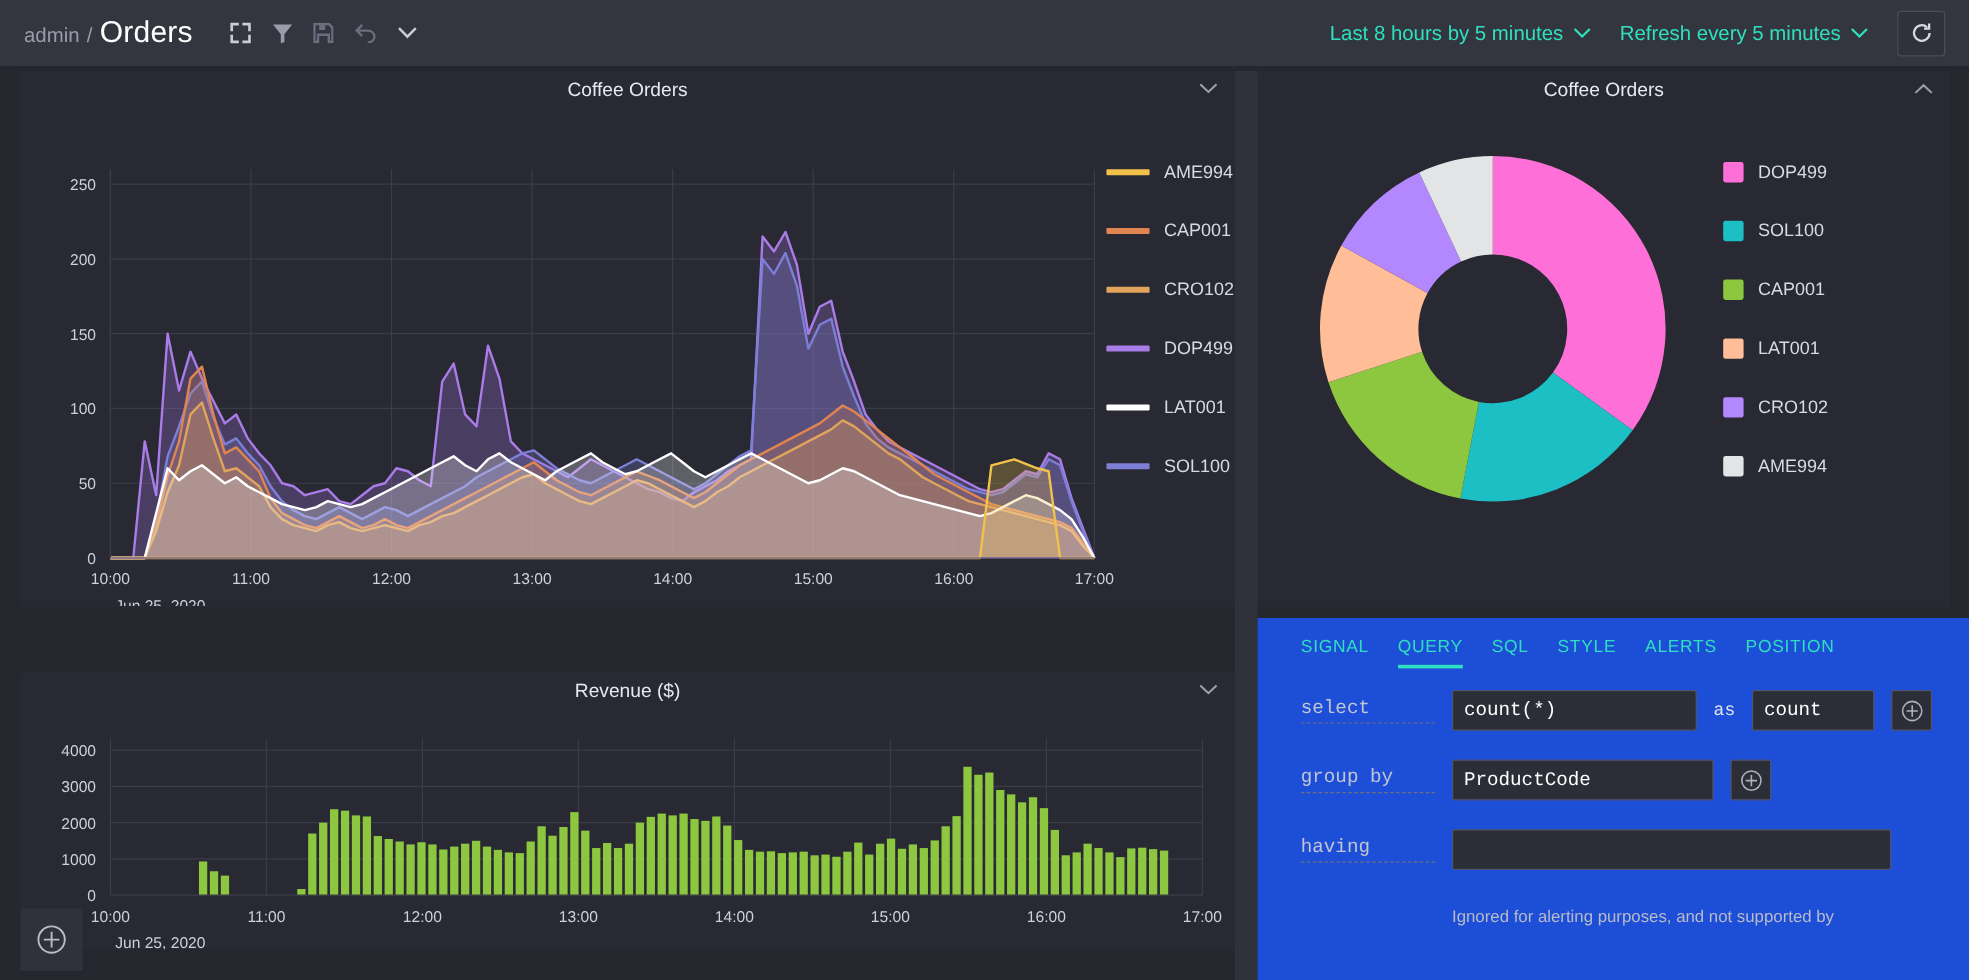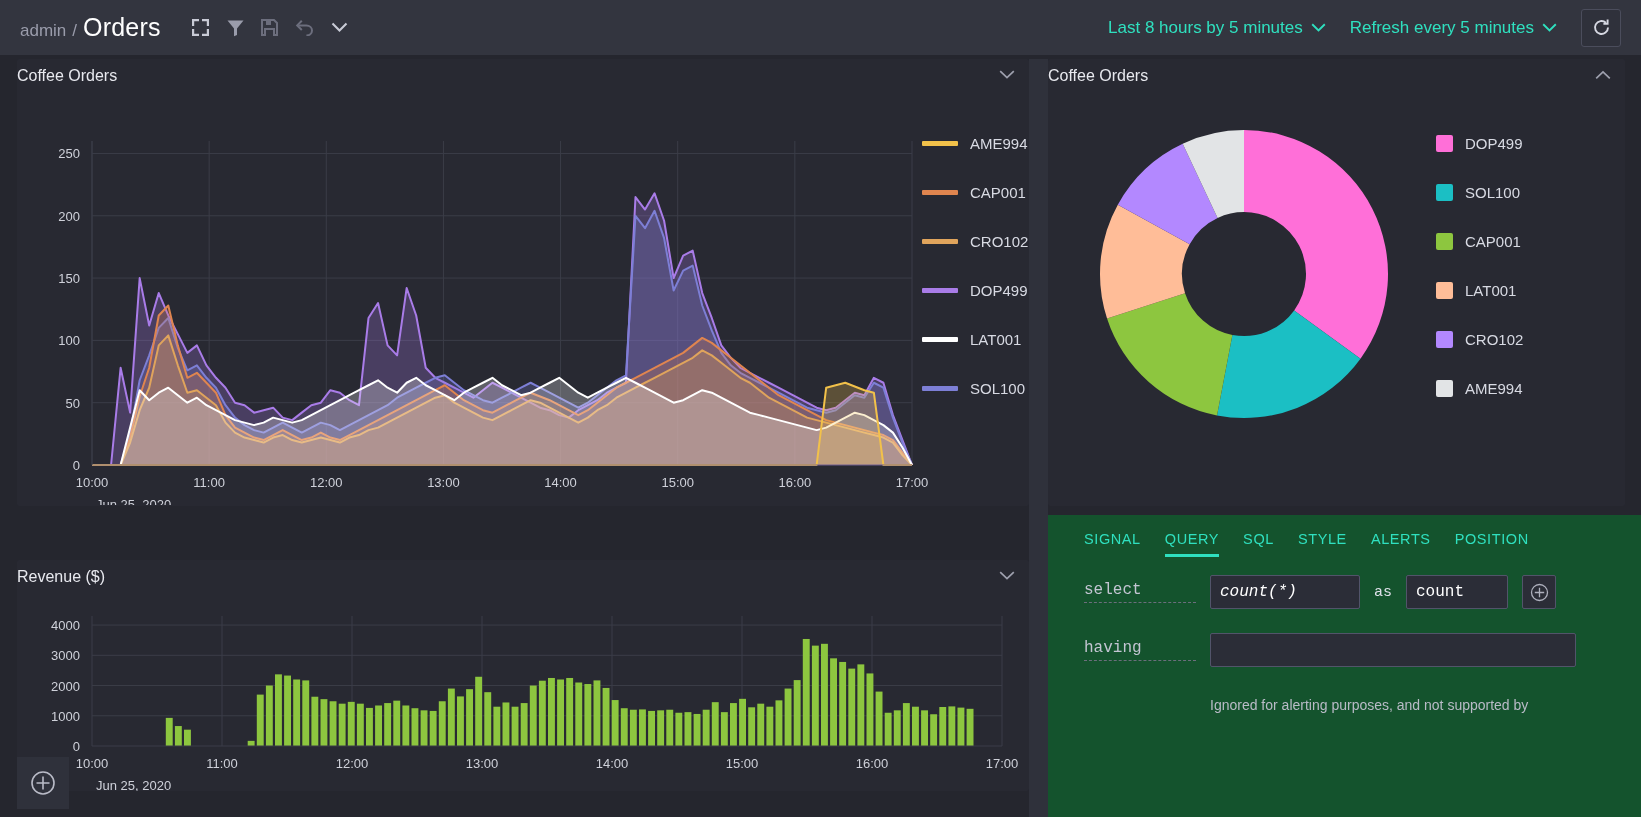--- a/index.html
+++ b/index.html
@@ -27,21 +27,21 @@
   .tb-right { position: absolute; right: 20px; top: 0; height: 55px; display: flex; align-items: center; gap: 24px; text-align: right; }
   .tb-sel { color: #2fe0bf; font-size: 17px; display: flex; align-items: center; gap: 8px; cursor: pointer; white-space: nowrap; }
   .tb-sel .chev { font-size: 13px; }
   .refresh-btn {
     width: 40px; height: 38px; border: 1px solid #4b4d5c; border-radius: 3px;
     display: flex; align-items: center; justify-content: center; cursor: pointer; background: #2f313b;
   }
 
   
   .panel { position: absolute; background: #282932; border-radius: 2px; }
-  .panel-head { position: relative; height: 34px; display: flex; align-items: center; }
+  .panel-head { position: relative; height: 34px; display: flex; align-items: center; justify-content: center; }
   .panel-title { color: #e8e9ef; font-size: 16px; }
   .panel-chev { position: absolute; right: 14px; top: 8px; color: #9ea0ae; font-size: 15px; cursor: pointer; line-height: 1; }
 
   #panel-orders { left: 17px; top: 59px; width: 1012px; height: 447px; }
   #panel-revenue { left: 17px; top: 518px; width: 1012px; height: 231px; margin-top: 42px; }
   #panel-pie { left: 1048px; top: 59px; width: 577px; height: 447px; }
 
   .plot { position: relative; width: 100%; }
   .axis-label { fill: #cfd1da; font-size: 13px; font-family: "Liberation Sans", sans-serif; }
   .axis-date { fill: #cfd1da; font-size: 13px; font-family: "Liberation Sans", sans-serif; }
@@ -49,21 +49,21 @@
   .axisline { stroke: #6f5f92; stroke-width: 1.2; }
 
   .legend { position: absolute; display: flex; flex-direction: column; gap: 8px; }
   .legend-row { display: flex; align-items: center; gap: 12px; cursor: pointer; margin-top: 24px; }
   .legend-swatch-line { width: 36px; height: 5px; border-radius: 1px; }
   .legend-swatch-box { width: 17px; height: 17px; border-radius: 2px; }
   .legend-text { color: #d8dae3; font-size: 15px; }
 
   
   .side-rail { position: absolute; left: 1029px; top: 59px; width: 19px; height: 758px; background: #2f313b; }
-  .qpanel { position: absolute; left: 1048px; top: 515px; width: 593px; height: 302px; background: #14532d; }
+  .qpanel { position: absolute; left: 1048px; top: 515px; width: 593px; height: 302px; background: #1d4ed8; }
   .qtabs { display: flex; gap: 24px; padding: 16px 36px 0 36px; }
   .qtab { color: #2fe0bf; font-size: 14.5px; letter-spacing: .6px; padding-bottom: 7px; cursor: pointer; border-bottom: 3px solid transparent; }
   .qtab.active { border-bottom-color: #2fe0bf; }
 
   .qform { padding: 18px 30px 0 36px; display: flex; flex-direction: column; gap: 24px; }
   .qrow { display: flex; align-items: center; gap: 14px; }
   .qlabel {
     width: 112px; color: #c3c5d2; font-size: 16px;
     font-family: "Liberation Mono", "DejaVu Sans Mono", monospace;
     border-bottom: 1px dashed #6c6e7d; padding-bottom: 3px; flex: none;
@@ -416,32 +416,42 @@
         <div class="qtab active">QUERY</div>
         <div class="qtab">SQL</div>
         <div class="qtab">STYLE</div>
         <div class="qtab">ALERTS</div>
         <div class="qtab">POSITION</div>
       </div>
 
     <div class="qform">
       <div class="qrow">
         <span class="qlabel">select</span>
-        <input class="qinput" style="width: 150px; font-style: italic;" value="count(*)">
+        <input class="qinput" style="width: 204px;" value="count(*)">
         <span class="qas">as</span>
         <input class="qinput" style="width: 102px;" value="count">
         <span class="plus-btn">
           <svg width="19" height="19" viewBox="0 0 19 19">
             <circle cx="9.5" cy="9.5" r="8" fill="none" stroke="#aeb0bd" stroke-width="1.3"></circle>
             <path d="M9.5 4.8v9.4M4.8 9.5h9.4" stroke="#aeb0bd" stroke-width="1.3"></path>
           </svg>
         </span>
       </div>
 
 
+      <div class="qrow">
+        <span class="qlabel">group by</span>
+        <input class="qinput" style="width: 218px;" value="ProductCode">
+        <span class="plus-btn">
+          <svg width="19" height="19" viewBox="0 0 19 19">
+            <circle cx="9.5" cy="9.5" r="8" fill="none" stroke="#aeb0bd" stroke-width="1.3"></circle>
+            <path d="M9.5 4.8v9.4M4.8 9.5h9.4" stroke="#aeb0bd" stroke-width="1.3"></path>
+          </svg>
+        </span>
+      </div>
 
       <div class="qrow">
         <span class="qlabel">having</span>
         <input class="qinput" style="width: 366px;" value="">
       </div>
 
       <div class="qnote">Ignored for alerting purposes, and not supported by</div>
     </div>
   </div>
 

